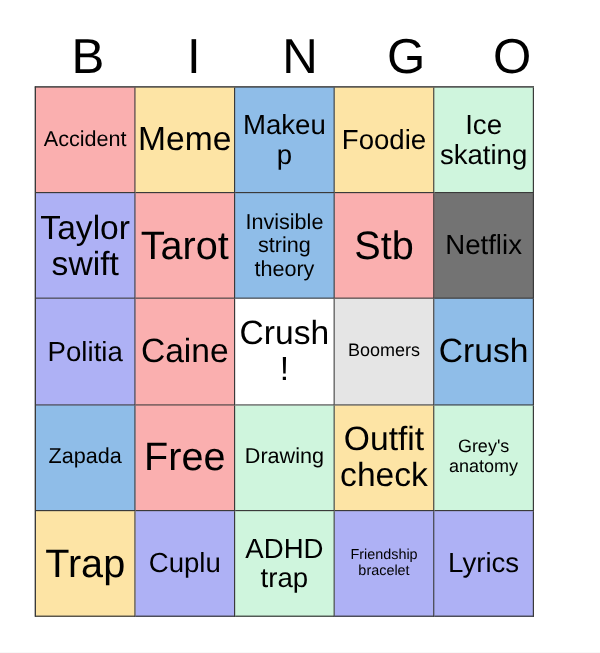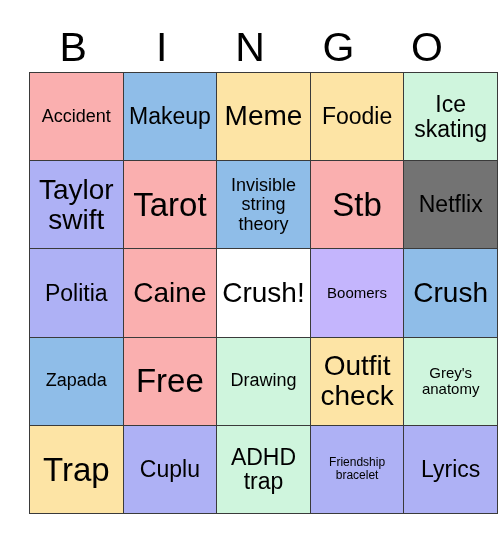--- a/index.html
+++ b/index.html
@@ -43,21 +43,21 @@
     color: #000000;
     font-weight: 400;
     letter-spacing: 0px;
   }
 
   
   #bingo-grid {
     position: absolute;
     left: 29px;
     top: 72px;
-    width: 469px;
+    width: 416px;
     height: 442px;
     display: grid;
     grid-template-columns: repeat(5, 1fr);
     grid-template-rows: repeat(5, 1fr);
     border-top: 1px solid #3a3a3a;
     border-left: 1px solid #3a3a3a;
     box-sizing: border-box;
     background: #3a3a3a;
     gap: 0;
   }
@@ -101,25 +101,25 @@
       <div class="header-letter">I</div>
       <div class="header-letter">N</div>
       <div class="header-letter">G</div>
       <div class="header-letter">O</div>
     </div>
 
   <div id="bingo-grid">
       <div class="bingo-cell sz-sm" style="background: rgb(250, 175, 175);">
         <span class="cell-text">Accident</span>
       </div>
+      <div class="bingo-cell sz-lg" style="background: rgb(253, 228, 165);">
+        <span class="cell-text">Meme</span>
+      </div>
       <div class="bingo-cell sz-md" style="background: rgb(143, 189, 232);">
         <span class="cell-text">Makeup</span>
-      </div>
-      <div class="bingo-cell sz-lg" style="background: rgb(253, 228, 165);">
-        <span class="cell-text">Meme</span>
       </div>
       <div class="bingo-cell sz-md" style="background: rgb(253, 228, 165);">
         <span class="cell-text">Foodie</span>
       </div>
       <div class="bingo-cell sz-md" style="background: rgb(207, 245, 221);">
         <span class="cell-text">Ice skating</span>
       </div>
       <div class="bingo-cell sz-lg" style="background: rgb(174, 177, 245);">
         <span class="cell-text">Taylor swift</span>
       </div>
@@ -137,21 +137,21 @@
       </div>
       <div class="bingo-cell sz-md" style="background: rgb(174, 177, 245);">
         <span class="cell-text">Politia</span>
       </div>
       <div class="bingo-cell sz-lg" style="background: rgb(250, 175, 175);">
         <span class="cell-text">Caine</span>
       </div>
       <div class="bingo-cell sz-lg" style="background: rgb(255, 255, 255);">
         <span class="cell-text">Crush!</span>
       </div>
-      <div class="bingo-cell sz-xs" style="background: #c4b5fd;">
+      <div class="bingo-cell sz-xs" style="background: #e5e5e5;">
         <span class="cell-text">Boomers</span>
       </div>
       <div class="bingo-cell sz-lg" style="background: rgb(143, 189, 232);">
         <span class="cell-text">Crush</span>
       </div>
       <div class="bingo-cell sz-sm" style="background: rgb(143, 189, 232);">
         <span class="cell-text">Zapada</span>
       </div>
       <div class="bingo-cell sz-xl" style="background: rgb(250, 175, 175);">
         <span class="cell-text">Free</span>

